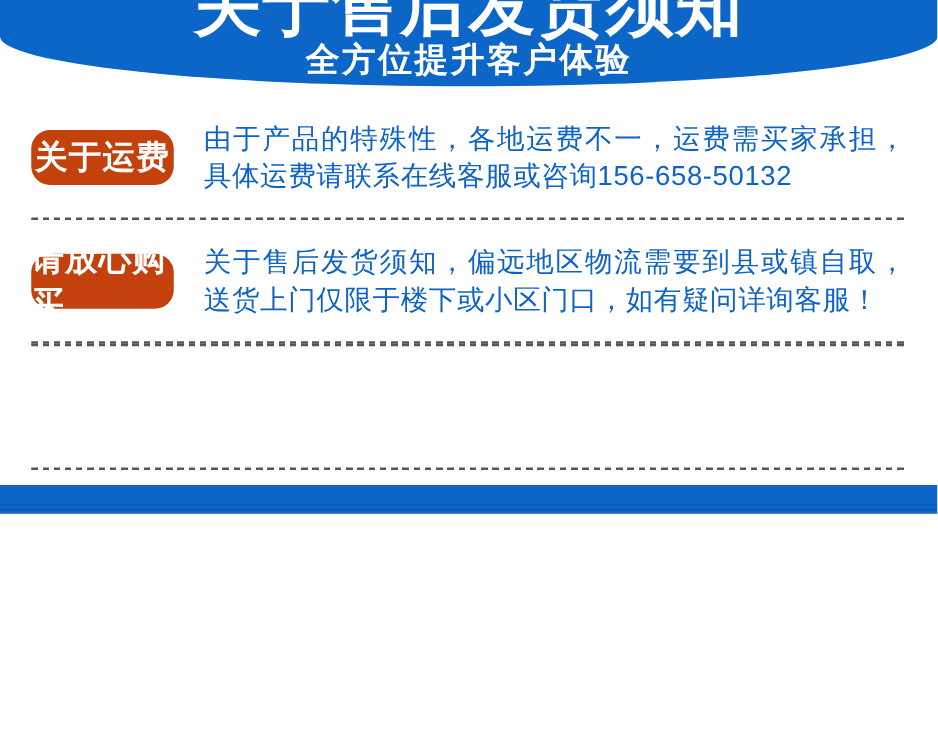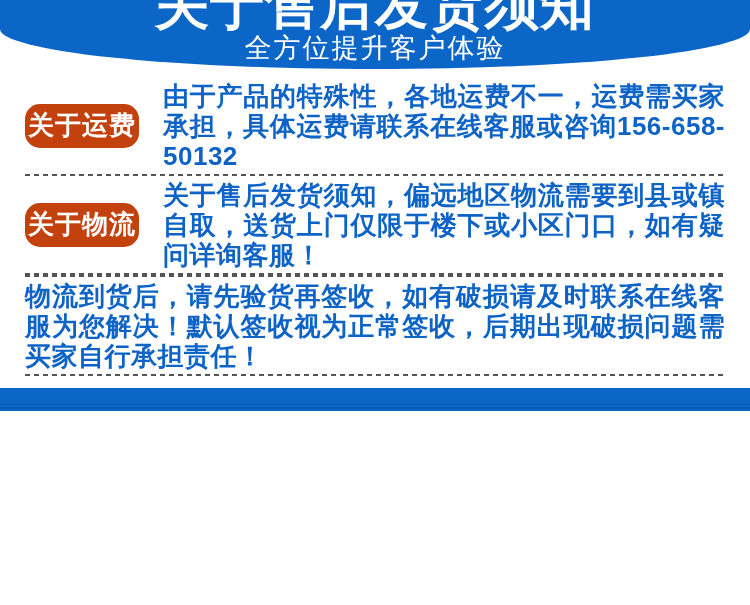--- a/index.html
+++ b/index.html
@@ -27,20 +27,21 @@
     color: #ffffff;
     letter-spacing: 1px;
     white-space: nowrap;
   }
   .subtitle {
     margin-top: 0;
     line-height: 28px;
     font-size: 27px;
     color: #ffffff;
     letter-spacing: 2px;
+    font-weight: bold;
   }
   
   .content {
     margin: 8px 25px 0 25px;
   }
   .section-row {
     min-height: 97px;
     display: flex;
     align-items: center;
     gap: 24px;
@@ -55,22 +56,22 @@
     color: #ffffff;
     font-size: 26px;
     font-weight: bold;
     display: flex;
     align-items: center;
     justify-content: center;
     letter-spacing: 1px;
   }
   .section-text {
     flex: 1;
-    font-size: 26px;
-    font-weight: bold;
+    font-size: 22px;
+    font-weight: normal;
     color: #0e63c6;
     line-height: 30px;
     text-align: justify;
     letter-spacing: 0.5px;
   }
   .divider {
     height: 2px;
     background-image: repeating-linear-gradient(90deg, #555 0 5px, transparent 5px 9px);
     background-size: 100% 2px;
     background-repeat: no-repeat;
@@ -100,27 +101,26 @@
 
 <div class="content">
 
   <div class="section-row">
     <div class="section-label">关于运费</div>
     <div class="section-text">由于产品的特殊性，各地运费不一，运费需买家承担，具体运费请联系在线客服或咨询156-658-50132</div>
   </div>
   <div class="divider"></div>
 
   <div class="section-row">
-    <div class="section-label">关于物流</div>
+    <div class="section-label">请放心购买</div>
     <div class="section-text">关于售后发货须知，偏远地区物流需要到县或镇自取，送货上门仅限于楼下或小区门口，如有疑问详询客服！</div>
   </div>
   <div class="divider"></div>
 
   <div class="divider"></div>
 
   <div class="section-row">
-    <div class="section-text">物流到货后，请先验货再签收，如有破损请及时联系在线客服为您解决！默认签收视为正常签收，后期出现破损问题需买家自行承担责任！</div>
   </div>
   <div class="divider"></div>
 
 </div>
 
 <div class="footer-bar"></div>
 
 </body></html>

